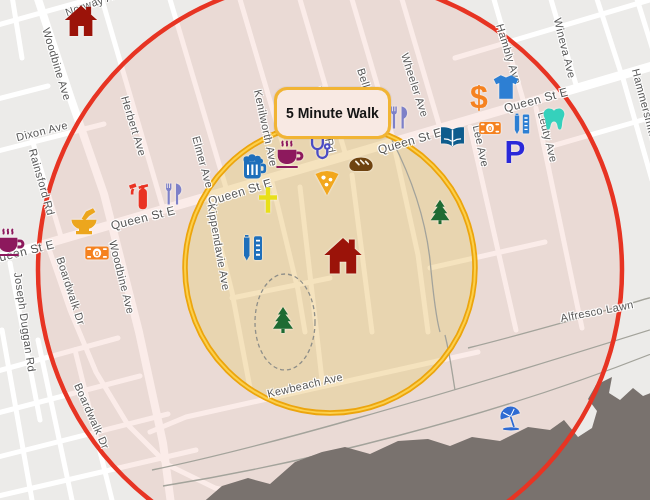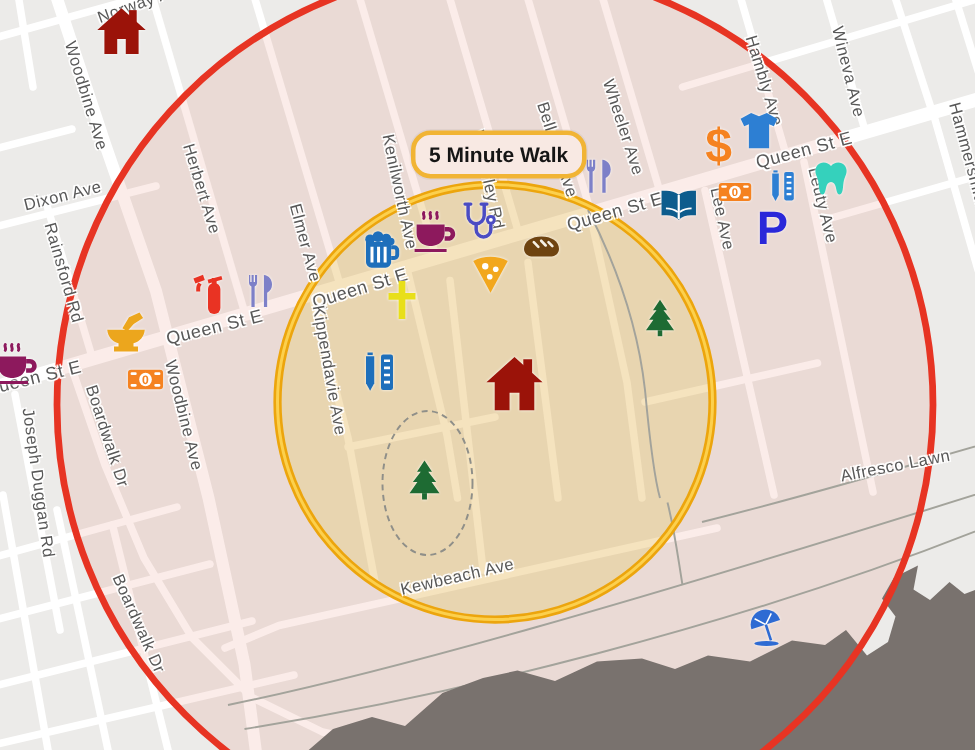--- a/index.html
+++ b/index.html
@@ -6,21 +6,21 @@
   #stage{position:relative;width:650px;height:500px;overflow:hidden;background:#ecebe9;
          font-family:"Liberation Sans",sans-serif;}
   #basemap{position:absolute;left:0;top:0;}
   #street-labels,#poi-icons{position:absolute;left:0;top:0;width:100%;height:100%;pointer-events:none;}
   .street-label{position:absolute;white-space:nowrap;color:#585858;letter-spacing:.4px;
     text-shadow:0 0 2px #fff,0 0 2px #fff,1px 1px 0 #fff,-1px -1px 0 #fff,1px -1px 0 #fff,-1px 1px 0 #fff;}
   .poi{position:absolute;pointer-events:auto;cursor:pointer;
        filter:drop-shadow(0 0 1px rgba(255,255,255,.9));}
   .poi svg{display:block;}
   .walk-badge{position:absolute;left:274px;top:87px;background:#f8e9e3;border:3px solid #f1b434;
-    border-radius:13px;padding:5px 9px;font-size:14px;font-weight:bold;color:#151515;
+    border-radius:13px;padding:15px 9px;font-size:14px;font-weight:bold;color:#151515;
     white-space:nowrap;box-shadow:0 0 0 1px rgba(0,0,0,.04);}
 </style>
 </head>
 <body>
 
 <div id="stage">
   <svg id="basemap" width="650" height="500" viewBox="0 0 650 500">
 
     <rect x="0" y="0" width="650" height="500" fill="#ecebe9"></rect>
 

